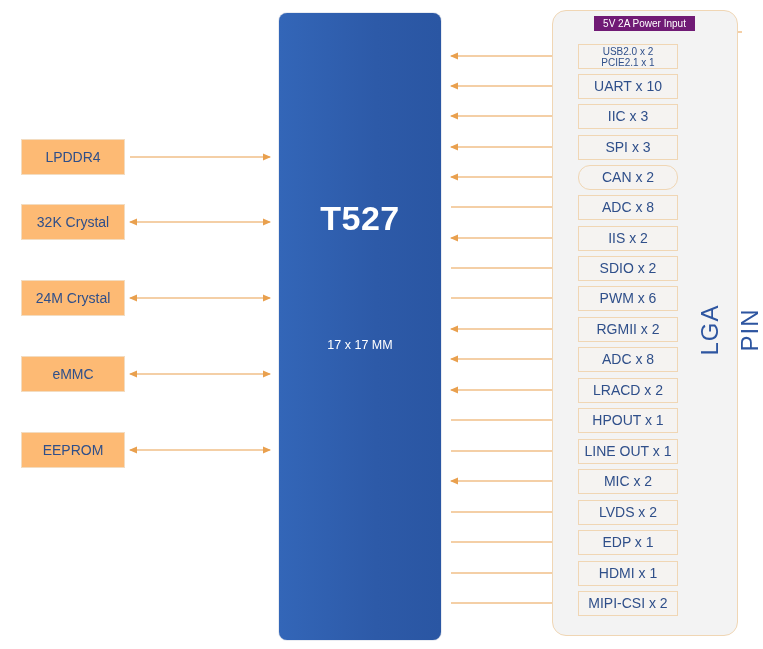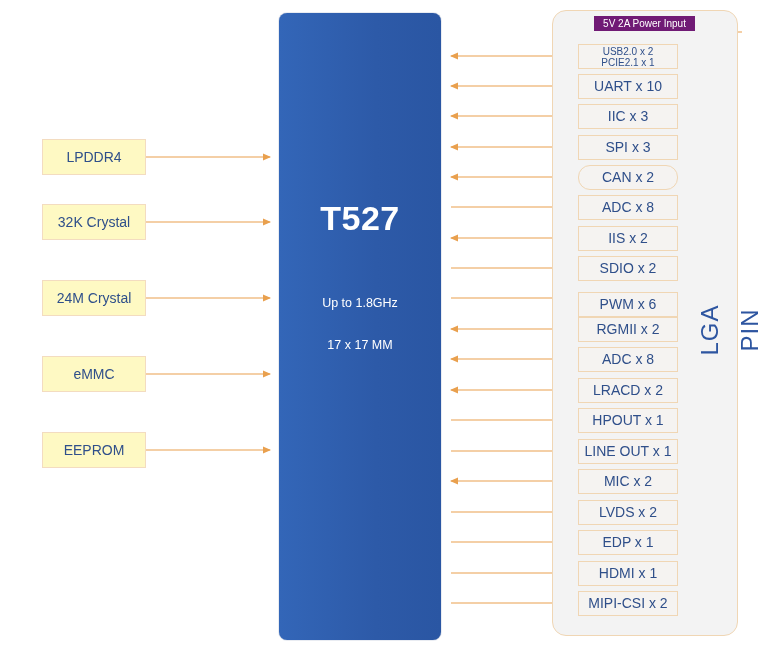--- a/index.html
+++ b/index.html
@@ -1,21 +1,21 @@
 <!DOCTYPE html>
 <html><head>
 <meta charset="utf-8">
 <style>
   html, body { margin: 0; padding: 0; background: #ffffff; }
   body { width: 763px; height: 649px; position: relative; overflow: hidden;
          font-family: "Liberation Sans", "DejaVu Sans", sans-serif; }
   .ext-box { position: absolute; left: 21px; width: 104px; height: 36px;
-             border: 1px solid #f3dcc0; background: #fef9c3; box-sizing: border-box;
+             border: 1px solid #f3dcc0; background: #fdba74; box-sizing: border-box;
              display: flex; align-items: center; justify-content: center;
-             color: #2f4f8a; font-size: 14px; margin-left: 21px; }
+             color: #2f4f8a; font-size: 14px; }
   .chip { position: absolute; left: 279px; top: 13px; width: 162px; height: 627px;
           border-radius: 8px; background: linear-gradient(90deg, #3366b8 0%, #2d5aa8 60%, #2a56a3 100%);
           box-shadow: 0 0 1px #1e3f7a; color: #fff; text-align: center; }
   .chip-title { position: absolute; left: 0; right: 0; top: 186px; font-size: 34px; font-weight: bold; letter-spacing: 0.5px; }
   .chip-line { position: absolute; left: 0; right: 0; font-size: 12.5px; line-height: 14px; }
   .panel { position: absolute; left: 552px; top: 10px; width: 186px; height: 626px;
            border: 1px solid #f0d6b4; border-radius: 14px; background: #f3f3f3; box-sizing: border-box; }
   .power-label { position: absolute; left: 594px; top: 16px; width: 101px; height: 15px;
                  background: #701a75; color: #fff; font-size: 10px; line-height: 15px; text-align: center; }
   .if-box { position: absolute; left: 578px; width: 100px; height: 25px; box-sizing: border-box;
@@ -77,21 +77,20 @@
   <div class="ext-box" style="top:356px">
       <span>eMMC</span>
     </div>
   <div class="ext-box" style="top:432px">
       <span>EEPROM</span>
     </div>
 </div>
 
 <div class="chip">
   <div class="chip-title">T527</div>
-  <div class="chip-line" style="top:283px">Up to 1.8GHz</div>
   <div class="chip-line" style="top:325px">17 x 17 MM</div>
 </div>
 
 <div class="panel"></div>
 <div class="power-label">5V 2A Power Input</div>
 <div class="lga">LGA PIN</div>
 
 <div id="if-container">
     <div class="if-box" style="top: 44px; height: 25px; font-size: 10px;">
       <div>
@@ -127,21 +126,21 @@
     <div class="if-box" style="top: 226px;">
       <div>
         <div>IIS x 2</div>
       </div>
     </div>
     <div class="if-box" style="top: 256px;">
       <div>
         <div>SDIO x 2</div>
       </div>
     </div>
-    <div class="if-box" style="top: 286px; margin-top: 6px;">
+    <div class="if-box" style="top: 286px;">
       <div>
         <div>PWM x 6</div>
       </div>
     </div>
     <div class="if-box" style="top: 317px;">
       <div>
         <div>RGMII x 2</div>
       </div>
     </div>
     <div class="if-box" style="top: 347px;">

